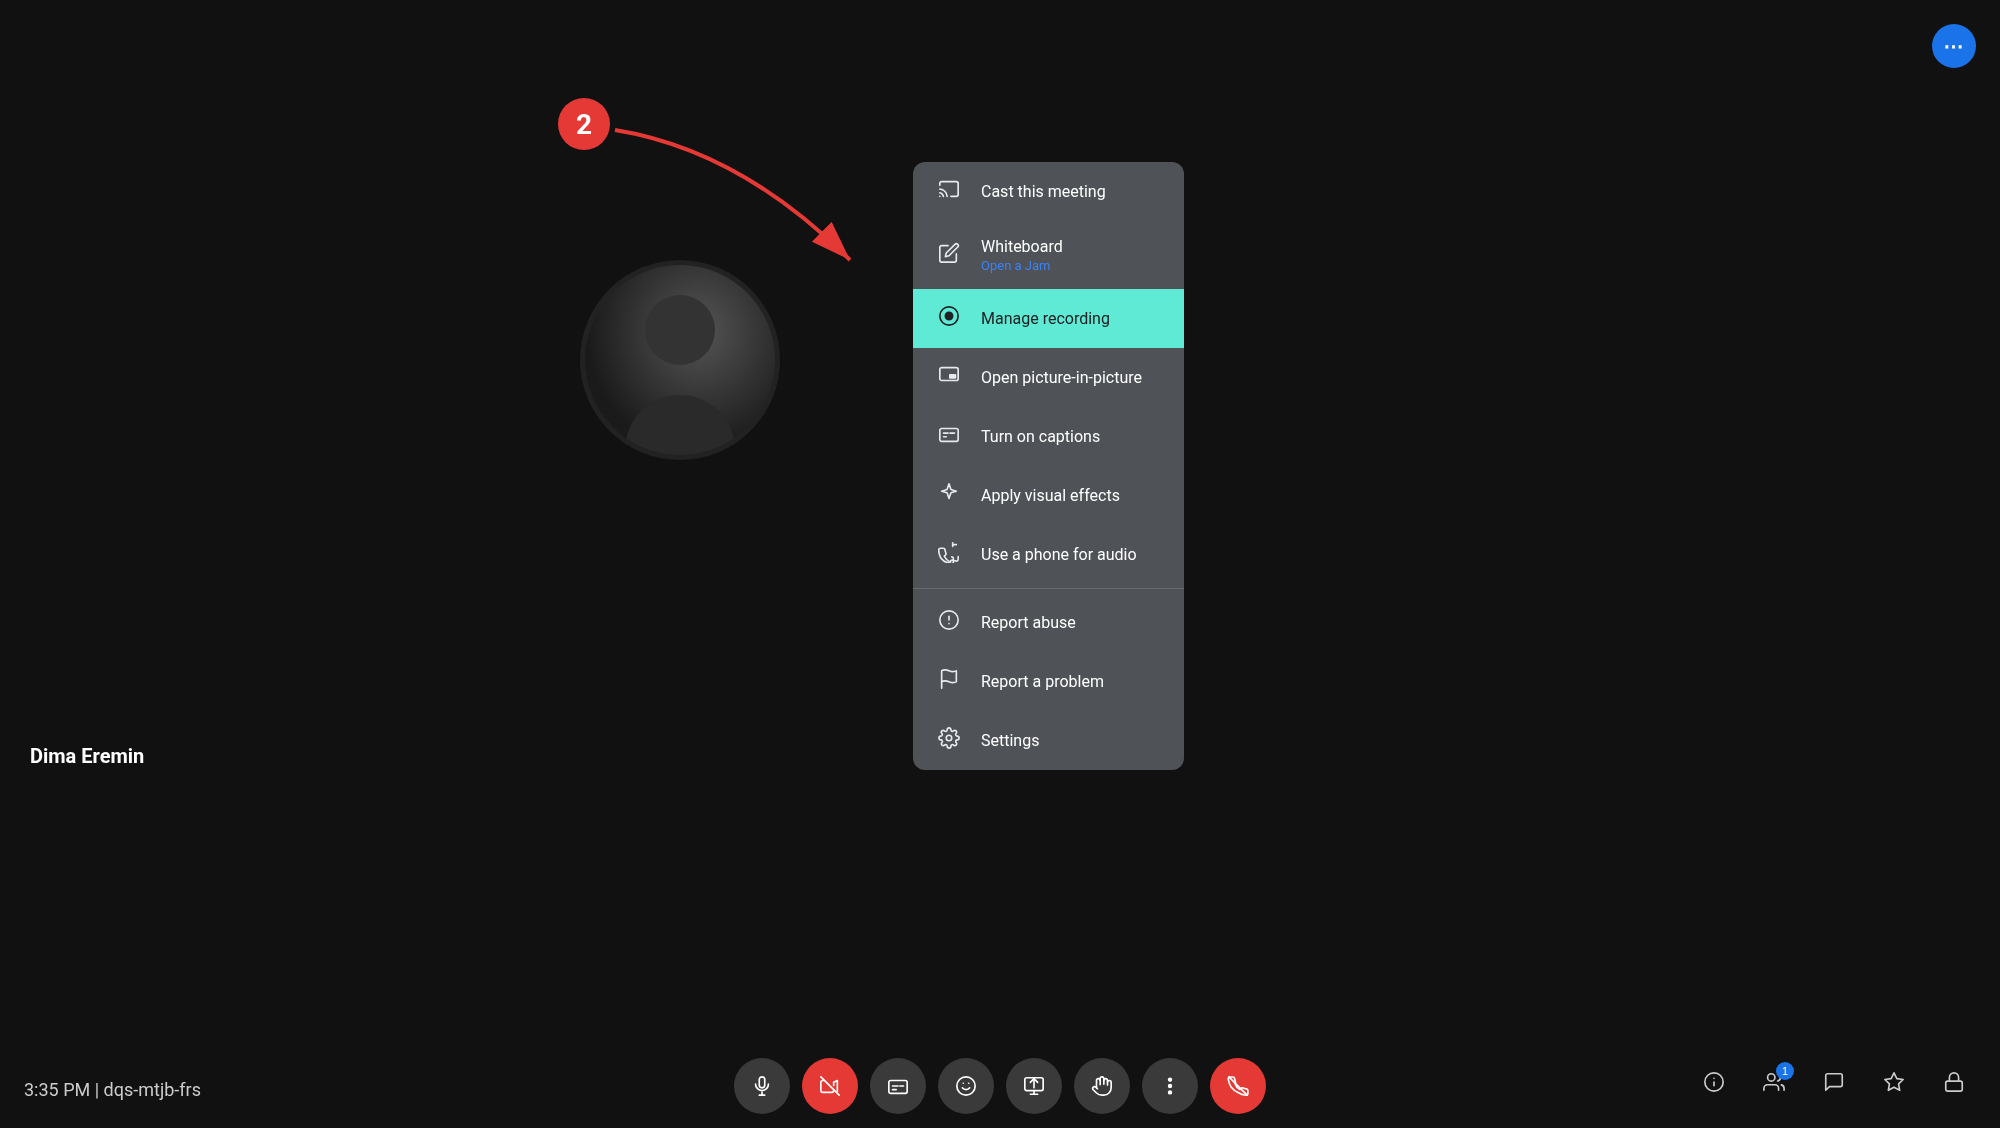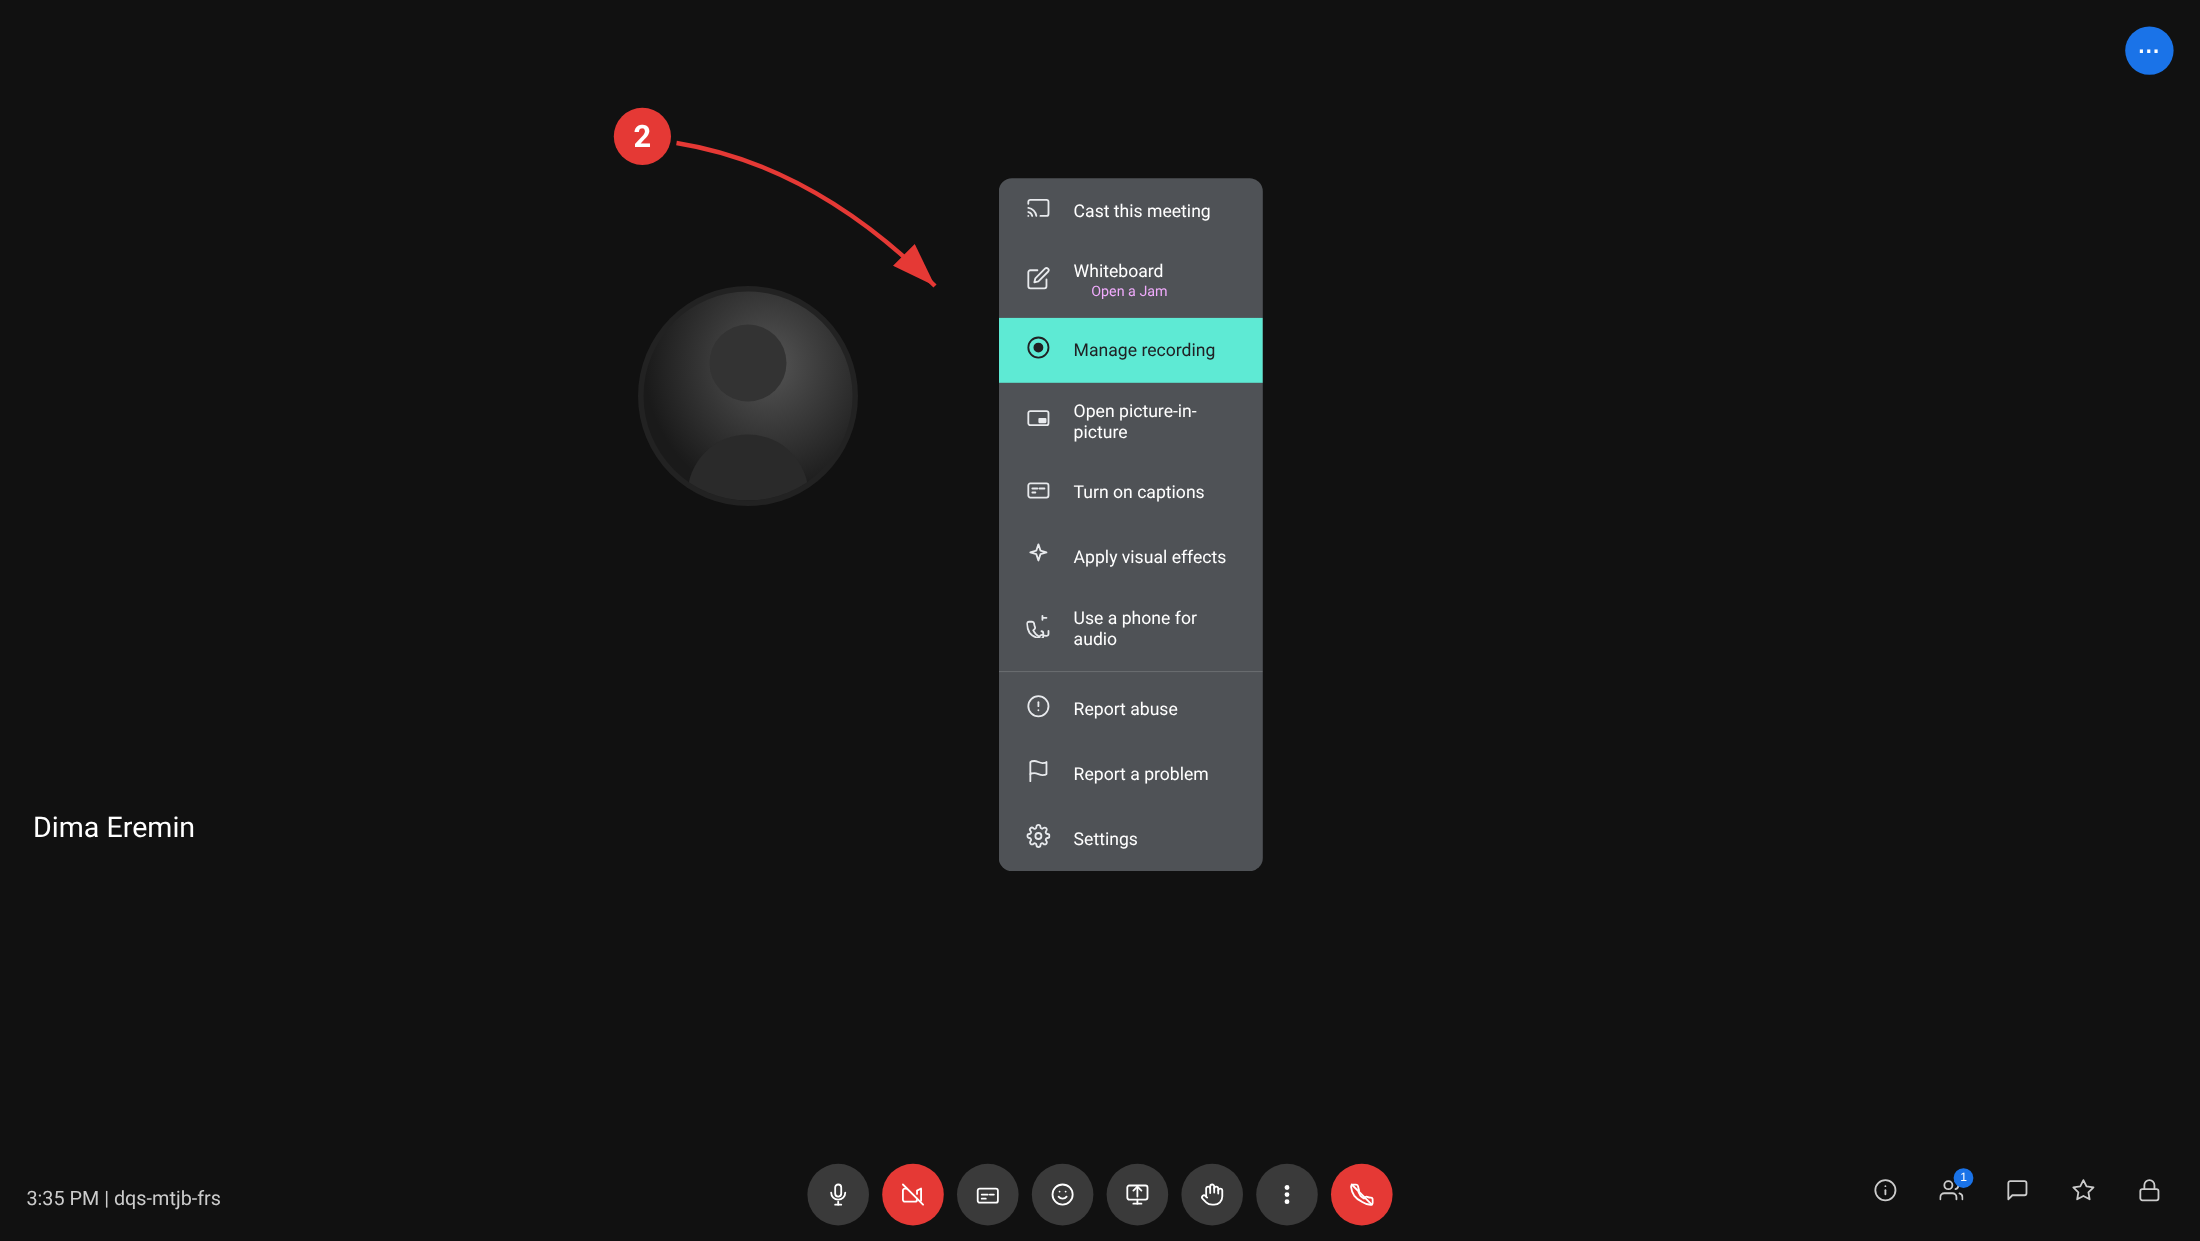--- a/index.html
+++ b/index.html
@@ -106,22 +106,22 @@
       border-radius: 55px 55px 0 0;
       background: #2a2a2a;
     }
 
     
     .participant-name {
       position: absolute;
       bottom: 360px;
       left: 30px;
       color: #fff;
-      font-size: 26px;
-      font-weight: 400;
+      font-size: 20px;
+      font-weight: 700;
     }
 
     
     .bottom-info {
       position: absolute;
       bottom: 28px;
       left: 24px;
       color: #ccc;
       font-size: 18px;
     }
@@ -191,22 +191,22 @@
       color: white;
       display: flex;
       align-items: center;
       justify-content: center;
     }
 
     
     .dropdown-menu {
       position: absolute;
       top: 162px;
-      right: 852px;
-      width: 240px;
+      right: 816px;
+      width: 271px;
       background: #5f6368cc;
       border-radius: 12px;
       overflow: hidden;
       z-index: 100;
       backdrop-filter: blur(4px);
     }
 
     .menu-item {
       display: flex;
       align-items: center;
@@ -230,23 +230,22 @@
       width: 24px;
       text-align: center;
       flex-shrink: 0;
     }
     .menu-item .menu-text {
       display: flex;
       flex-direction: column;
     }
     .menu-item .menu-sub {
       font-size: 13px;
-      color: #f0abfc;
+      color: #3b82f6;
       margin-top: 2px;
-      margin-left: 16px;
     }
 
     .menu-divider {
       height: 1px;
       background: rgba(255,255,255,0.15);
       margin: 4px 0;
     }
 
     
     .icon-svg {

